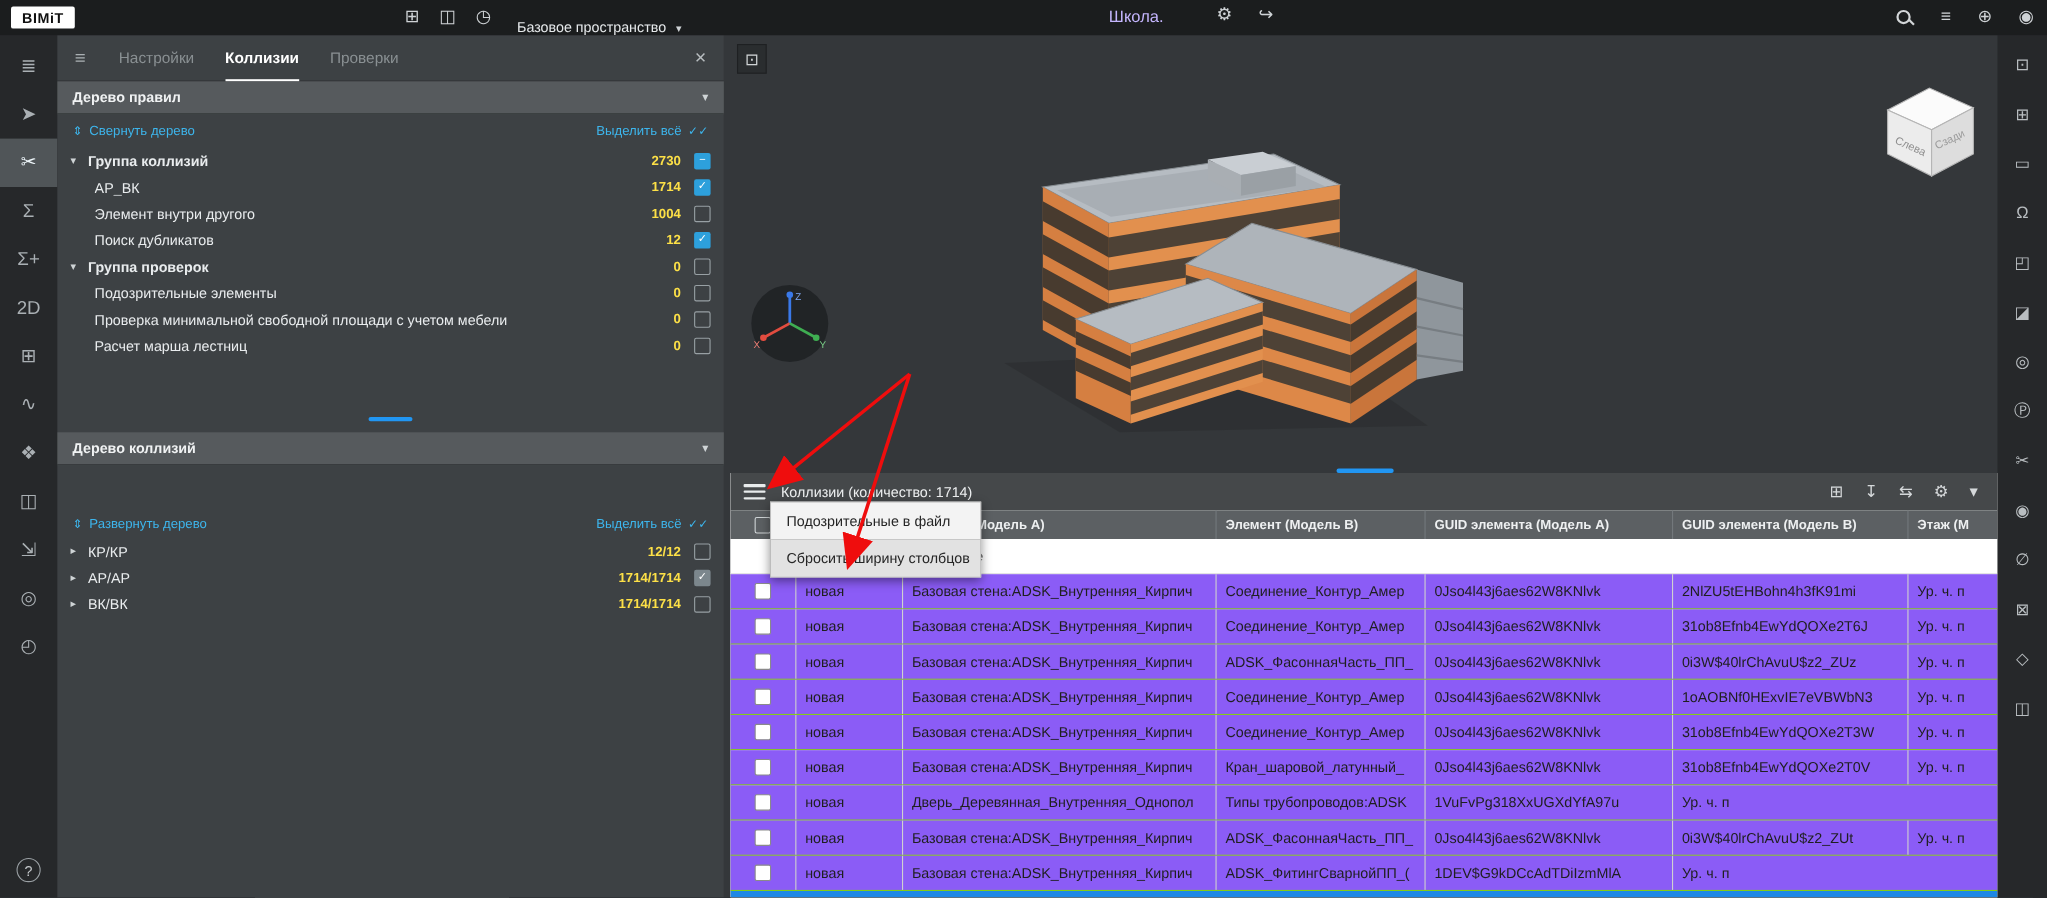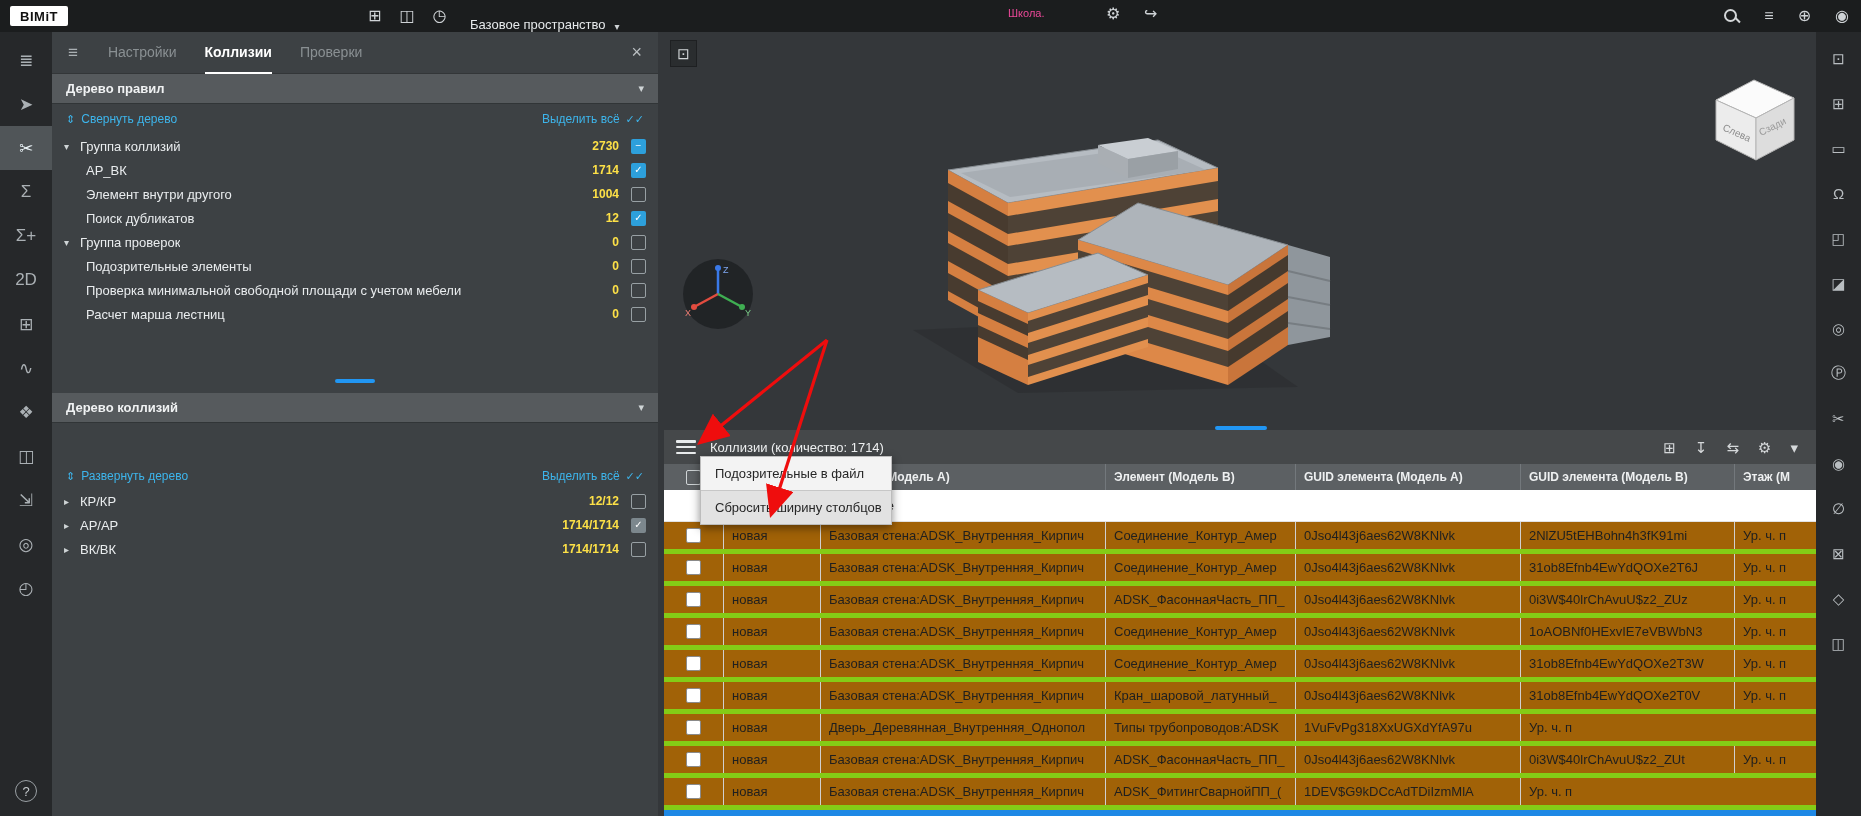--- a/index.html
+++ b/index.html
@@ -9,21 +9,21 @@
 
   
   .topbar{position:absolute;left:0;top:0;width:1861px;height:32px;background:#1b1d1e;z-index:30}
   .logo{position:absolute;left:10px;top:6px;width:58px;height:20px;background:#fff;color:#111;
     font-weight:bold;font-size:13px;display:flex;align-items:center;justify-content:center;border-radius:2px;letter-spacing:.5px}
   .tbgroup{position:absolute;top:0;height:32px;display:flex;align-items:center;gap:18px}
   .tbic{color:#cfd3d6;font-size:16px;line-height:1;cursor:default}
   .grp-left{left:368px}
   .workspace{position:absolute;left:470px;top:0;height:32px;display:flex;align-items:flex-end;gap:9px;color:#e6e9eb;font-size:13px}
   .workspace .caret{font-size:10px;color:#cfd3d6}
-  .proj{position:absolute;left:1008px;top:7px;font-size:11px;color:#ec4899}
+  .proj{position:absolute;left:1008px;top:7px;font-size:15px;color:#c4b5fd}
   .tb-set{position:absolute;left:1106px;top:6px}
   .tb-share{position:absolute;left:1144px;top:6px}
   .grp-right{right:12px;gap:24px}
   .i-search{position:relative;width:17px;height:17px;display:inline-block}
   .i-search::before{content:"";position:absolute;left:1px;top:1px;width:9px;height:9px;border:2px solid #d3d6d8;border-radius:50%}
   .i-search::after{content:"";position:absolute;left:11px;top:11px;width:7px;height:2px;background:#d3d6d8;transform:rotate(45deg)}
 
   
   .lefttb{position:absolute;left:0;top:32px;width:52px;height:784px;background:#26282a;z-index:25;
     display:flex;flex-direction:column;align-items:center;padding-top:6px}
@@ -45,21 +45,21 @@
   .hdr1{top:42px}
   .links{position:absolute;left:0;width:100%;height:30px;display:flex;align-items:center;justify-content:space-between;padding:0 14px}
   .links1{top:72px}
   .link{color:#3db5ec;font-size:12px;display:flex;align-items:center;gap:6px;cursor:default}
   .link .lic{font-size:11px}
   .rtree{position:absolute;left:0;top:102px;width:100%}
   .trr{height:24px;display:flex;align-items:center;padding:0 12px 0 12px}
   .trr .exp{width:16px;font-size:10px;color:#cfd4d6}
   .trr.l1{padding-left:18px}
   .trr .lbl{font-size:13px;color:#e9ecee;white-space:nowrap;overflow:hidden}
-  .trr .lbl.b{font-weight:400}
+  .trr .lbl.b{font-weight:700}
   .trr .cnt{margin-left:auto;color:#fde047;font-size:12px;font-weight:700;padding-right:12px}
   .cb{width:15px;height:15px;border-radius:2px;display:flex;align-items:center;justify-content:center;
     font-size:10px;color:#fff;flex:0 0 15px;line-height:1}
   .cb.unchecked{border:1.6px solid #98a0a4}
   .cb.checked,.cb.partial{background:#2da0dc}
   .cb.checked-muted{background:#7c878d}
   .bhandle{position:absolute;left:283px;top:347px;width:40px;height:4px;background:#2196f3;border-radius:2px}
   .hdr2{top:361px}
   .subtabs{position:absolute;left:0;top:393px;width:100%;height:34px;display:flex;align-items:center;
     justify-content:space-between;padding:0 28px 0 38px;border-bottom:1px solid #333638}
@@ -88,21 +88,21 @@
   .bpic{color:#d5d8da;font-size:15px;line-height:1}
   .thead{height:26px;background:#5c6063;display:grid;grid-template-columns:var(--cols)}
   .th{display:flex;align-items:center;padding:0 8px;font-size:12px;font-weight:700;color:#eef0f1;
     border-right:1px solid #73787c;overflow:hidden;white-space:nowrap}
   .th:last-child{border-right:none}
   .th.c0{justify-content:center}
   .tcb{width:15px;height:15px;border:1.5px solid #8a8a8a;border-radius:2px;background:#fff;flex:0 0 15px}
   .tcb.hd{background:transparent;border-color:#cfd4d6}
   .grow{height:32px;display:flex;align-items:center;background:#fff;border-bottom:1px solid #e2e2e2;
     padding-left:192px;font-size:13px;color:#1f1f1f}
-  .trow{height:32px;display:grid;grid-template-columns:var(--cols);background:#a16207;border-bottom:5px solid #84cc16}
+  .trow{height:32px;display:grid;grid-template-columns:var(--cols);background:#8b5cf6;border-bottom:1px solid #84cc16}
   .td{display:flex;align-items:center;padding:0 8px;font-size:13px;color:#1f1f1f;border-right:1px solid #d0d0d0;
     overflow:hidden;white-space:nowrap}
   .td:last-child{border-right:none}
   .td.c0{justify-content:center}
   .hscroll{position:absolute;left:0;bottom:0;width:100%;height:6px;background:#1e88e5}
 
   
   .cmenu{position:absolute;left:700px;top:456px;width:192px;background:#efefef;border:1px solid #bcbcbc;
     box-shadow:0 3px 9px rgba(0,0,0,.45);z-index:40}
   .mitem{height:33px;display:flex;align-items:center;padding:0 14px;font-size:13px;color:#262626;background:#f3f3f3;white-space:nowrap}

